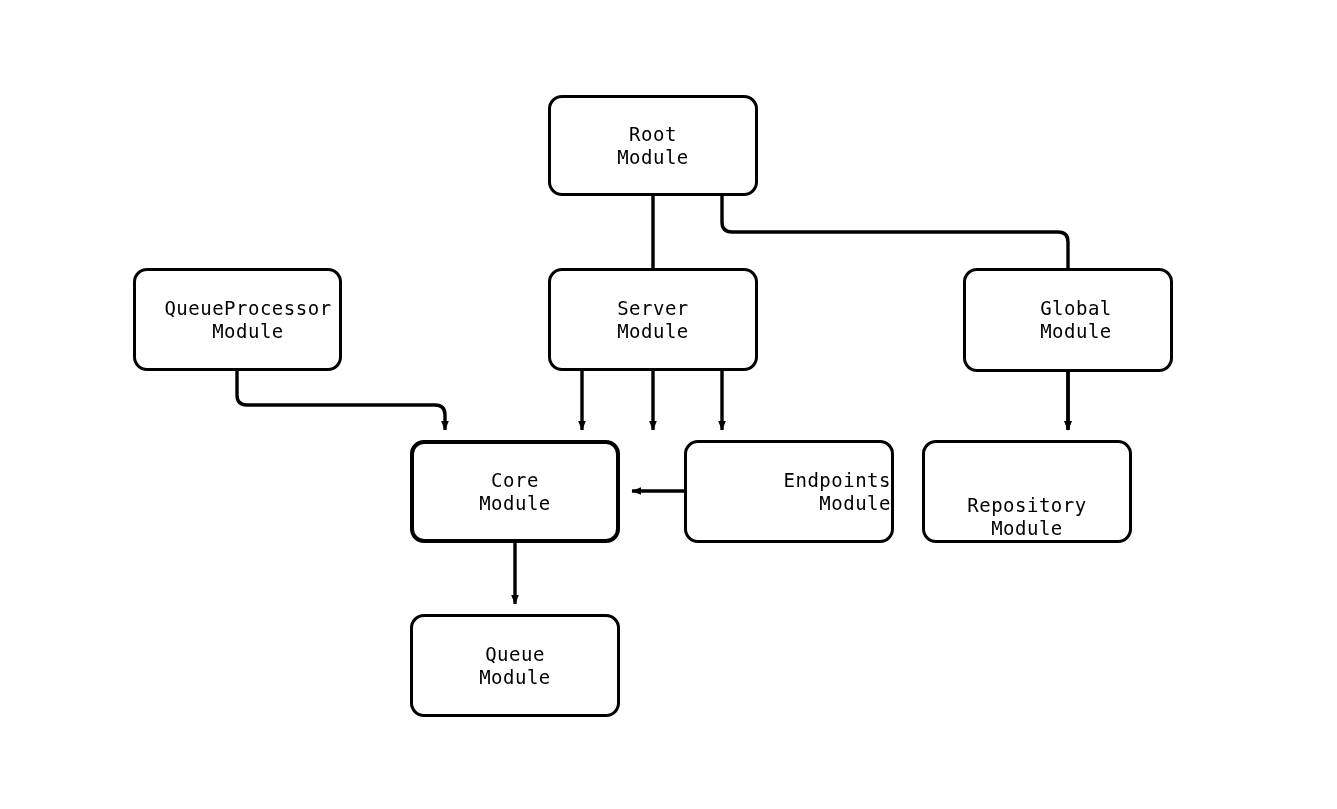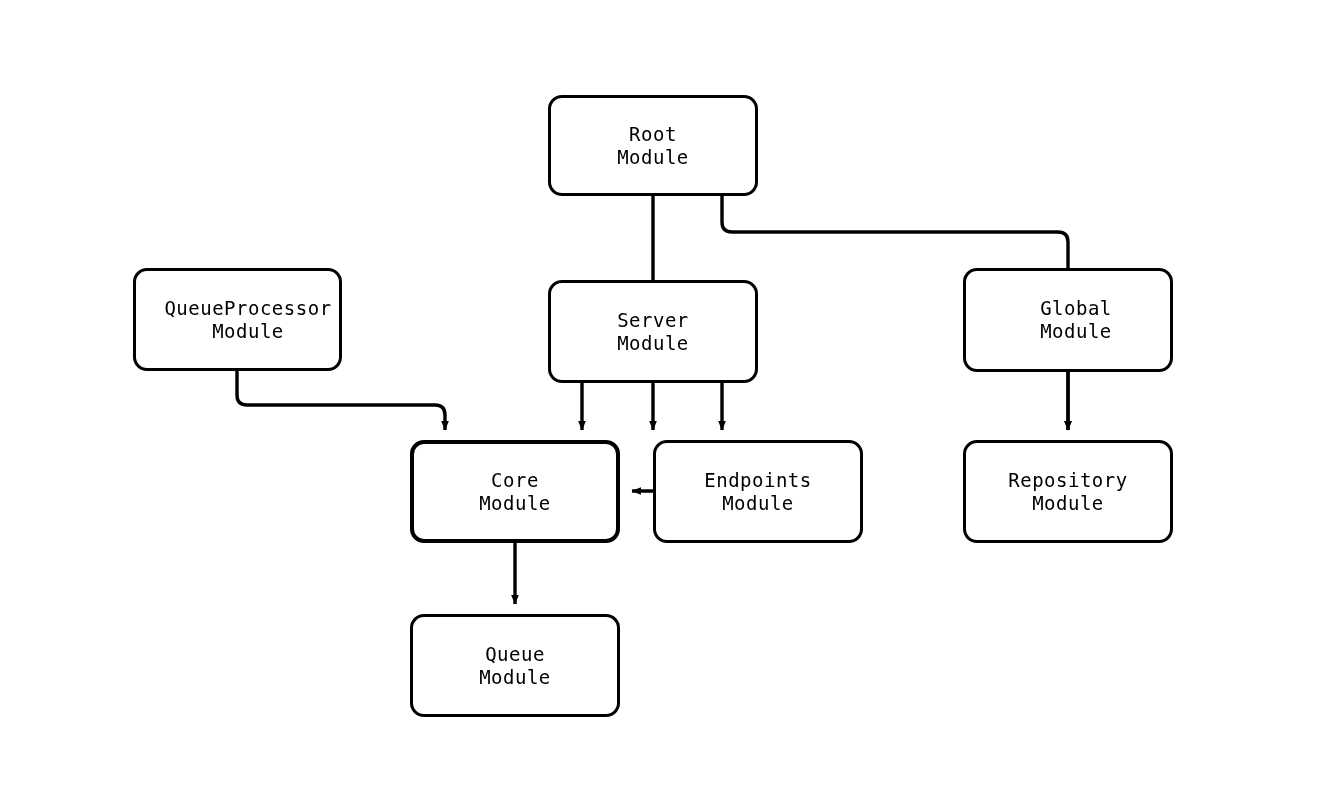--- a/index.html
+++ b/index.html
@@ -88,37 +88,37 @@
 
   <div id="node-layer">
       <div class="node" style="left: 548px; top: 95px; width: 210px; height: 101px;">
         <span class="node-line">Root</span>
         <span class="node-line">Module</span>
       </div>
       <div class="node" style="left: 133px; top: 268px; width: 209px; height: 103px; padding-left: 21px;">
         <span class="node-line">QueueProcessor</span>
         <span class="node-line">Module</span>
       </div>
-      <div class="node" style="left: 548px; top: 268px; width: 210px; height: 103px; margin-top: 12px;">
+      <div class="node" style="left: 548px; top: 268px; width: 210px; height: 103px;">
         <span class="node-line">Server</span>
         <span class="node-line">Module</span>
       </div>
       <div class="node" style="left: 963px; top: 268px; width: 210px; height: 104px; padding-left: 16px;">
         <span class="node-line">Global</span>
         <span class="node-line">Module</span>
       </div>
       <div class="node thick" style="left: 410px; top: 440px; width: 210px; height: 103px;">
         <span class="node-line">Core</span>
         <span class="node-line">Module</span>
       </div>
-      <div class="node" style="left: 653px; top: 440px; width: 210px; height: 103px;">
+      <div class="node" style="left: 684px; top: 440px; width: 210px; height: 103px; align-items: flex-end;">
         <span class="node-line">Endpoints</span>
         <span class="node-line">Module</span>
       </div>
-      <div class="node" style="left: 963px; top: 440px; width: 210px; height: 103px;">
+      <div class="node" style="left: 922px; top: 440px; width: 210px; height: 103px; justify-content: flex-end;">
         <span class="node-line">Repository</span>
         <span class="node-line">Module</span>
       </div>
       <div class="node" style="left: 410px; top: 614px; width: 210px; height: 103px;">
         <span class="node-line">Queue</span>
         <span class="node-line">Module</span>
       </div>
     </div>
 
 </div>

